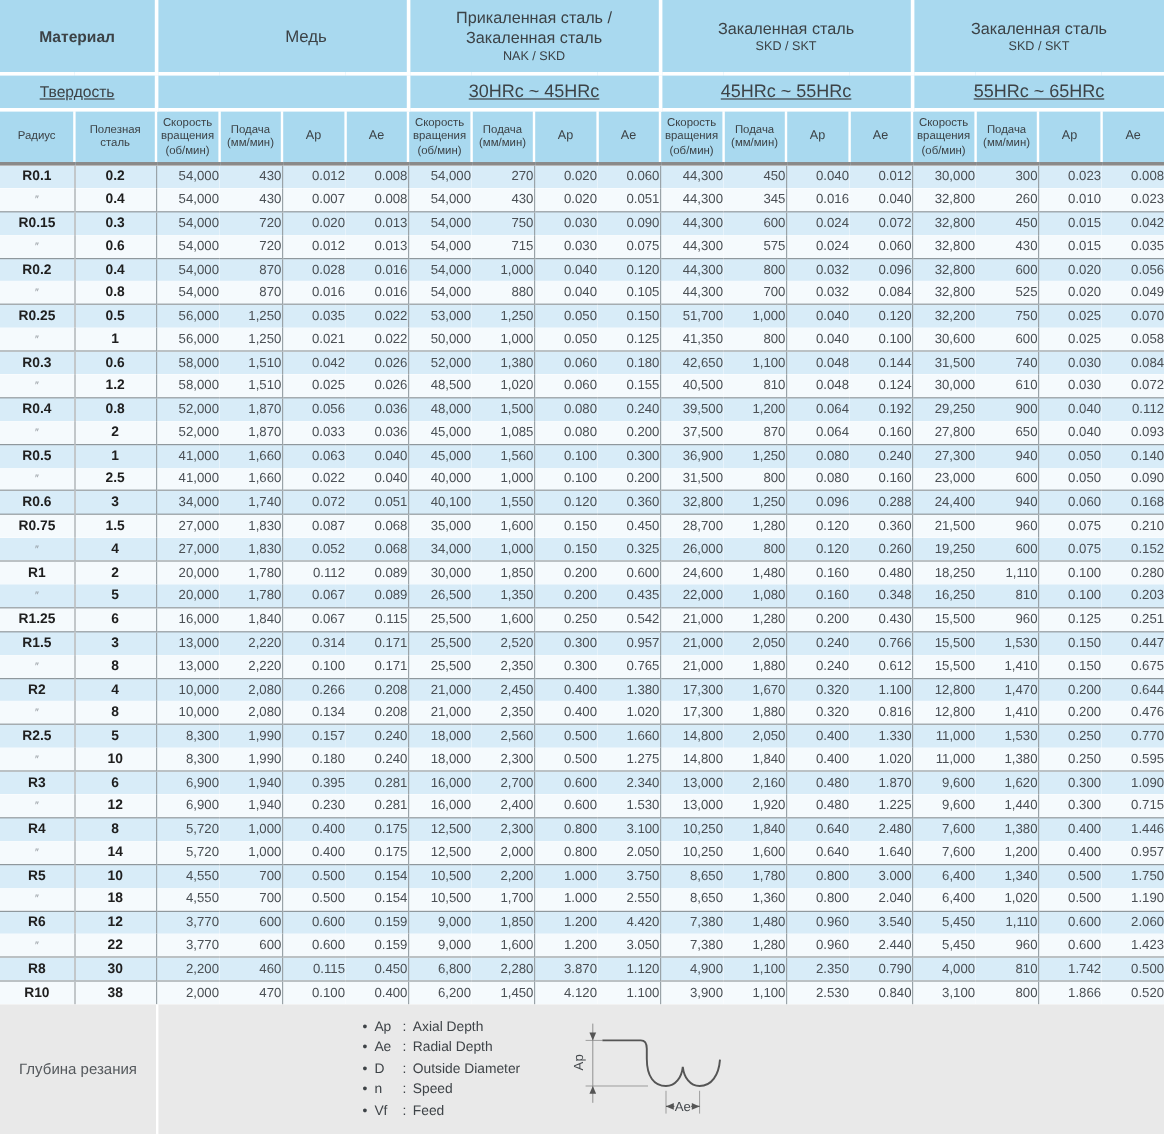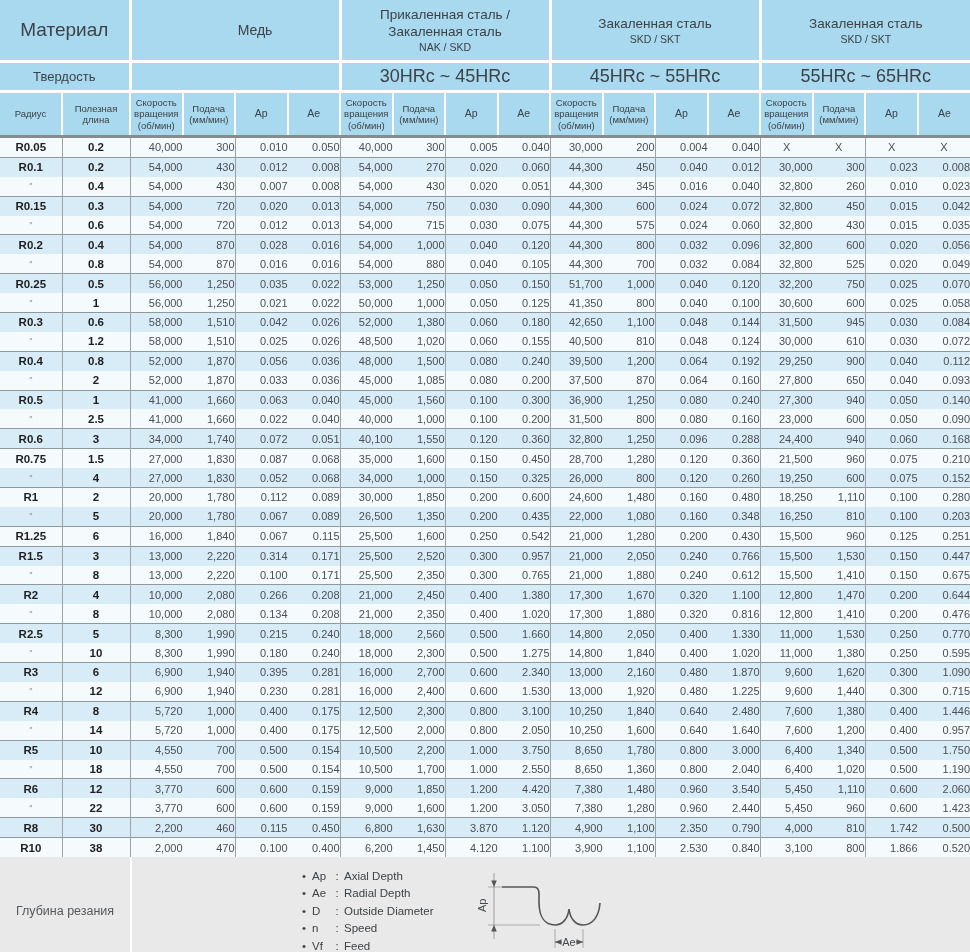--- a/index.html
+++ b/index.html
@@ -6,31 +6,31 @@
   .page {
     width:970px; height:952px; position:relative; overflow:hidden;
     font-family:"Liberation Sans", sans-serif; background:#fff;
   }
   table.main { border-collapse:collapse; table-layout:fixed; width:970px; }
   table.main th, table.main td { padding:0; margin:0; }
 
   
   thead th { background:#a9d9ef; font-weight:normal; color:#3c4246; vertical-align:middle; }
   tr.h1 th { height:60px; border-bottom:3px solid #ffffff; }
-  tr.h2 th { height:27px; border-bottom:3px solid #ffffff; }
+  tr.h2 th { height:27px; border-bottom:3px solid #ffffff;text-decoration:underline; }
   tr.h3 th { height:42px; border-bottom:3px solid #8a8a8a; border-right:2px solid #ffffff; }
   tr.h3 th:last-child { border-right:none; }
   th.gapR { border-right:3px solid #ffffff; }
-  .mat-label { font-size:19px; }
+  .mat-label { font-size:13px;font-weight:bold; }
   .hard-label { font-size:13px; }
   .gtitle { font-size:13.5px; line-height:17px; }
   .gtitle-big { font-size:14px;padding-left:40px; }
   .gsub { font-size:10.5px; line-height:13px; margin-top:1px; }
   .gl:empty, .gsub:empty { display:none; }
-  .hrc { font-size:18px;text-align:center; }
+  .hrc { font-size:15px;text-align:center; }
   .chl { font-size:9.5px; line-height:11.5px; }
   .ch-ap { font-size:10.5px; }
 
   
   tbody td {
     height:18.9px; font-size:11px; color:#4a4f54; background:#f5fafd;
     text-align:right; padding-right:12px; white-space:nowrap; overflow:hidden;
   }
   tbody tr.alt td { background:#d8ecf8; }
   tbody tr.grp td { border-top:1px solid #8f989d; }
@@ -110,21 +110,21 @@
         <th colspan="4" class="gapR"><span class="hrc">30HRc ~ 45HRc</span></th>
         <th colspan="4" class="gapR"><span class="hrc">45HRc ~ 55HRc</span></th>
         <th colspan="4"><span class="hrc">55HRc ~ 65HRc</span></th>
       </tr>
       <tr class="h3" id="colhead-row">
         <th>
             <div class="chl">Радиус</div>
           </th>
         <th>
           <div class="chl">Полезная</div>
-          <div class="chl">длина</div>
+          <div class="chl">сталь</div>
         </th>
 
       <th>
             <div class="chl">Скорость</div>
             <div class="chl">вращения</div>
             <div class="chl">(об/мин)</div>
           </th>
           <th>
             <div class="chl">Подача</div>
             <div class="chl">(мм/мин)</div>
@@ -176,40 +176,20 @@
           </th>
           <th>
             <div class="chl ch-ap">Ap</div>
           </th>
           <th>
             <div class="chl ch-ap">Ae</div>
           </th>
         </tr>
     </thead>
     <tbody id="table-body">
-        <tr>
-          <td class="c-r bR">R0.05</td>
-          <td class="c-l bR">0.2</td>
-          <td>40,000</td>
-          <td class="bR">300</td>
-          <td>0.010</td>
-          <td class="bR">0.050</td>
-          <td>40,000</td>
-          <td class="bR">300</td>
-          <td>0.005</td>
-          <td class="bR">0.040</td>
-          <td>30,000</td>
-          <td class="bR">200</td>
-          <td>0.004</td>
-          <td class="bR">0.040</td>
-          <td class="xcell">X</td>
-          <td class="xcell bR">X</td>
-          <td class="xcell">X</td>
-          <td class="xcell">X</td>
-        </tr>
         <tr class="alt grp">
           <td class="c-r bR">R0.1</td>
           <td class="c-l bR">0.2</td>
           <td>54,000</td>
           <td class="bR">430</td>
           <td>0.012</td>
           <td class="bR">0.008</td>
           <td>54,000</td>
           <td class="bR">270</td>
           <td>0.020</td>
@@ -372,21 +352,21 @@
           <td class="bR">0.026</td>
           <td>52,000</td>
           <td class="bR">1,380</td>
           <td>0.060</td>
           <td class="bR">0.180</td>
           <td>42,650</td>
           <td class="bR">1,100</td>
           <td>0.048</td>
           <td class="bR">0.144</td>
           <td>31,500</td>
-          <td class="bR">945</td>
+          <td class="bR">740</td>
           <td>0.030</td>
           <td>0.084</td>
         </tr>
         <tr>
           <td class="c-r ditto bR">″</td>
           <td class="c-l bR">1.2</td>
           <td>58,000</td>
           <td class="bR">1,510</td>
           <td>0.025</td>
           <td class="bR">0.026</td>
@@ -681,21 +661,21 @@
           <td>12,800</td>
           <td class="bR">1,410</td>
           <td>0.200</td>
           <td>0.476</td>
         </tr>
         <tr class="alt grp">
           <td class="c-r bR">R2.5</td>
           <td class="c-l bR">5</td>
           <td>8,300</td>
           <td class="bR">1,990</td>
-          <td>0.215</td>
+          <td>0.157</td>
           <td class="bR">0.240</td>
           <td>18,000</td>
           <td class="bR">2,560</td>
           <td>0.500</td>
           <td class="bR">1.660</td>
           <td>14,800</td>
           <td class="bR">2,050</td>
           <td>0.400</td>
           <td class="bR">1.330</td>
           <td>11,000</td>
@@ -884,21 +864,21 @@
           <td>1.423</td>
         </tr>
         <tr class="alt grp">
           <td class="c-r bR">R8</td>
           <td class="c-l bR">30</td>
           <td>2,200</td>
           <td class="bR">460</td>
           <td>0.115</td>
           <td class="bR">0.450</td>
           <td>6,800</td>
-          <td class="bR">1,630</td>
+          <td class="bR">2,280</td>
           <td>3.870</td>
           <td class="bR">1.120</td>
           <td>4,900</td>
           <td class="bR">1,100</td>
           <td>2.350</td>
           <td class="bR">0.790</td>
           <td>4,000</td>
           <td class="bR">810</td>
           <td>1.742</td>
           <td>0.500</td>

